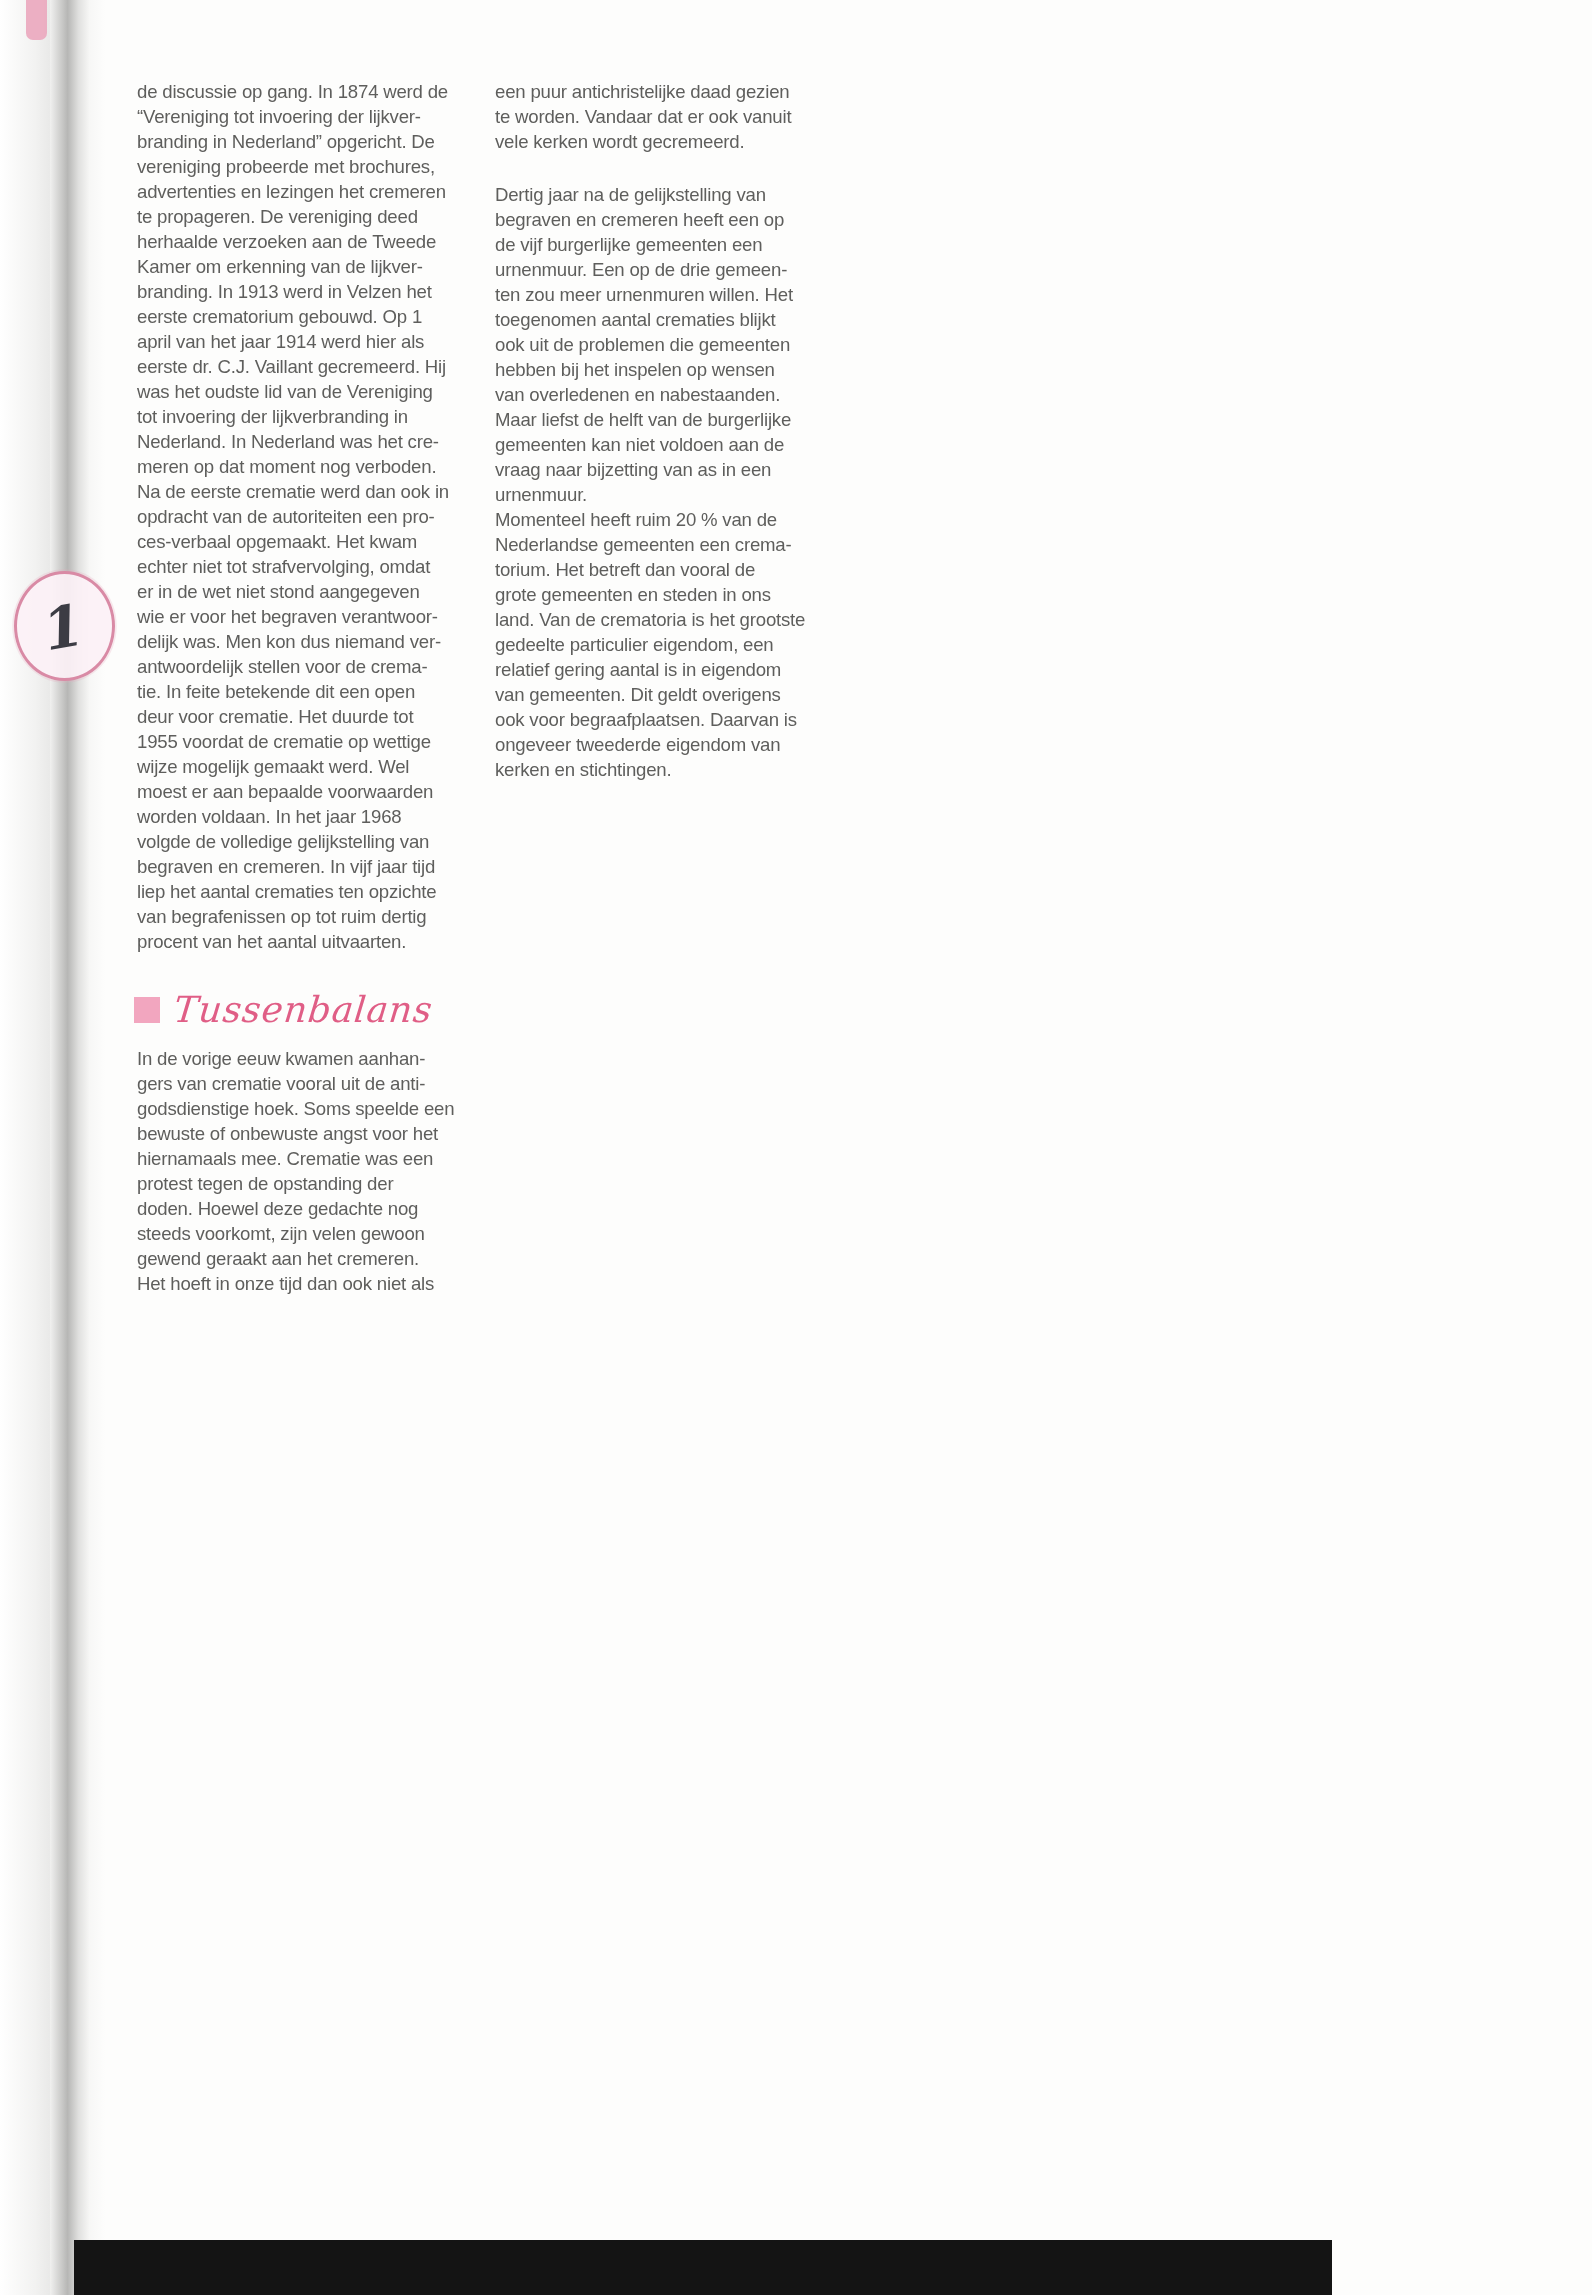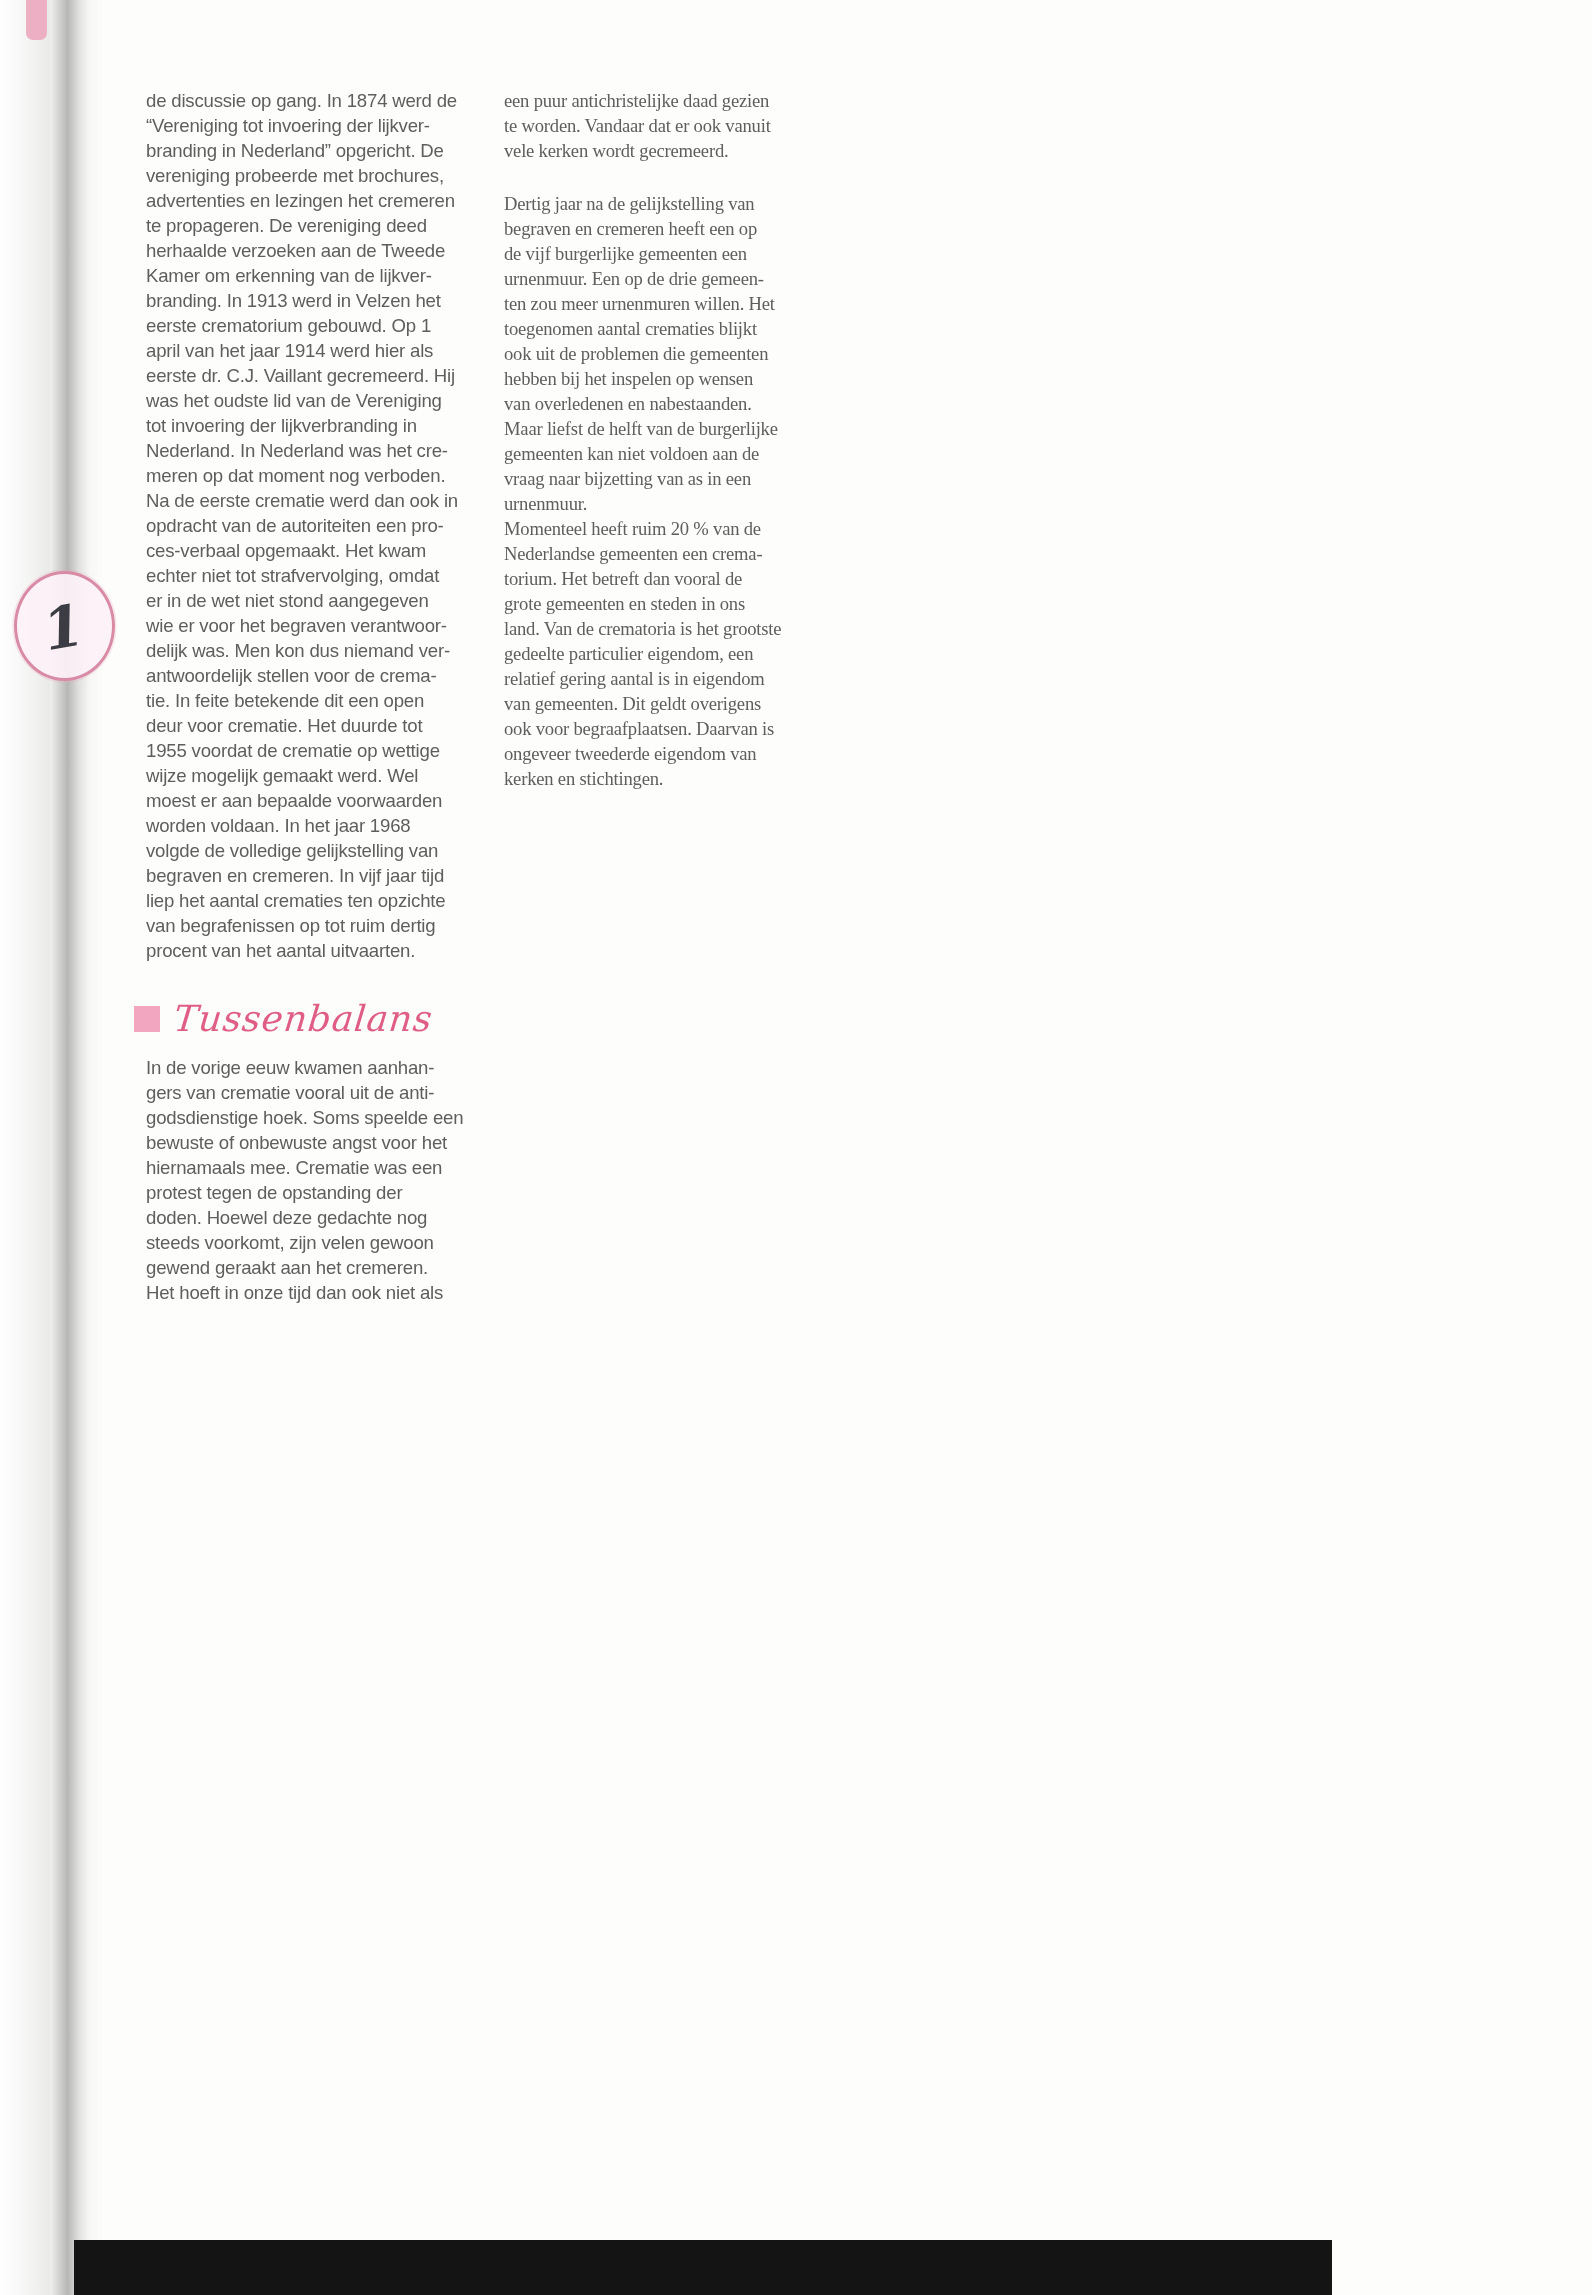--- a/index.html
+++ b/index.html
@@ -40,22 +40,22 @@
     font-style: italic; font-weight: 600;
     font-size: 57px; color: #3c3c44;
     transform: rotate(-10deg) translateX(-1.7px);
   }
   .col {
     position: absolute; top: 76px; width: 380px;
     color: #5e5e5c; font-size: 18.6px; line-height: 25px;
     letter-spacing: -0.2px;
   }
   .col-left  { left: 134px; }
-  .col-right { left: 492px; font-family: Liberation Serif, serif; }
-  .para { white-space: pre-line; margin: 12px; }
+  .col-right { left: 492px; }
+  .para { white-space: pre-line; margin: 3px; }
   .para-gap { margin-top: 28px; }
   .section-head {
     display: flex; align-items: center; gap: 14px;
     margin-top: 33px; margin-bottom: 14px; height: 45px;
   }
   .bullet {
     width: 26px; height: 26px; background: #f2a6bf; flex: 0 0 auto;
   }
   .script-heading {
     font-family: "DejaVu Serif", serif;

